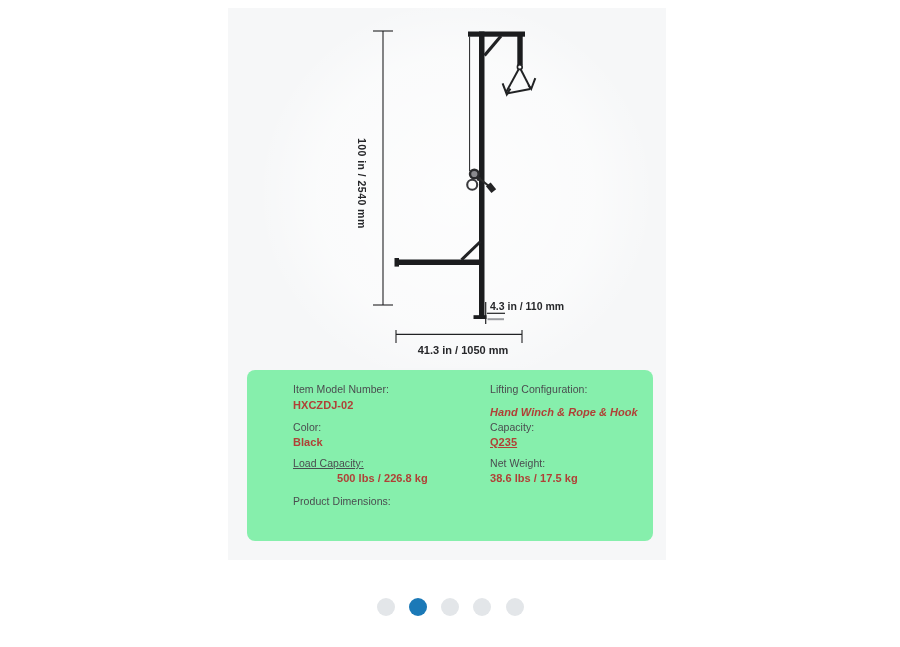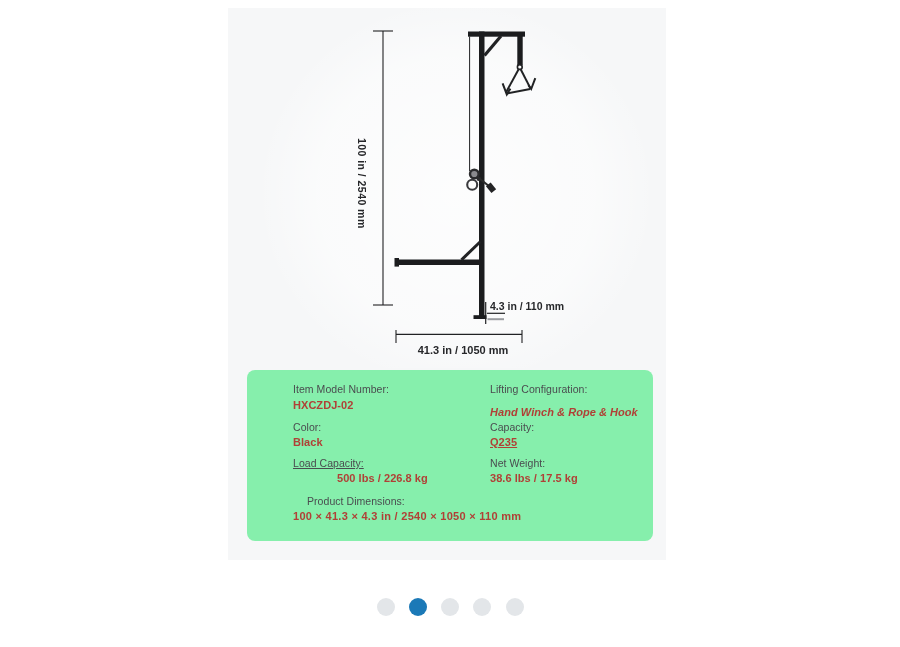--- a/index.html
+++ b/index.html
@@ -96,23 +96,22 @@
     <div class="val" style="left:46px;top:29px;">HXCZDJ-02</div>
 
     <div class="lbl" style="left:46px;top:50.5px;">Color:</div>
 
     <div class="val" style="left:46px;top:65.5px;">Black</div>
 
     <div class="lbl" style="left:46px;top:87px;text-decoration:underline;">Load Capacity:</div>
 
     <div class="val" style="left:46px;top:102px;margin-left:44px;">500 lbs / 226.8 kg</div>
 
-    <div class="lbl" style="left:60px;top:125px;">Product Dimensions:</div>
+    <div class="lbl" style="left:46px;top:125px;">Product Dimensions:</div>
 
-    <div class="val" style="left:46px;top:140px;letter-spacing:0.28px;">100 × 41.3 × 4.3 in / 2540 × 1050 × 110 mm</div>
 
     <div class="lbl" style="left:243px;top:13px;">Lifting Configuration:</div>
 
     <div class="val" style="left:243px;top:36px;font-style:italic;">Hand Winch &amp; Rope &amp; Hook</div>
 
     <div class="lbl" style="left:243px;top:50.5px;">Capacity:</div>
 
     <div class="val" style="left:243px;top:65.5px;text-decoration:underline;">Q235</div>
 
     <div class="lbl" style="left:243px;top:87px;">Net Weight:</div>

